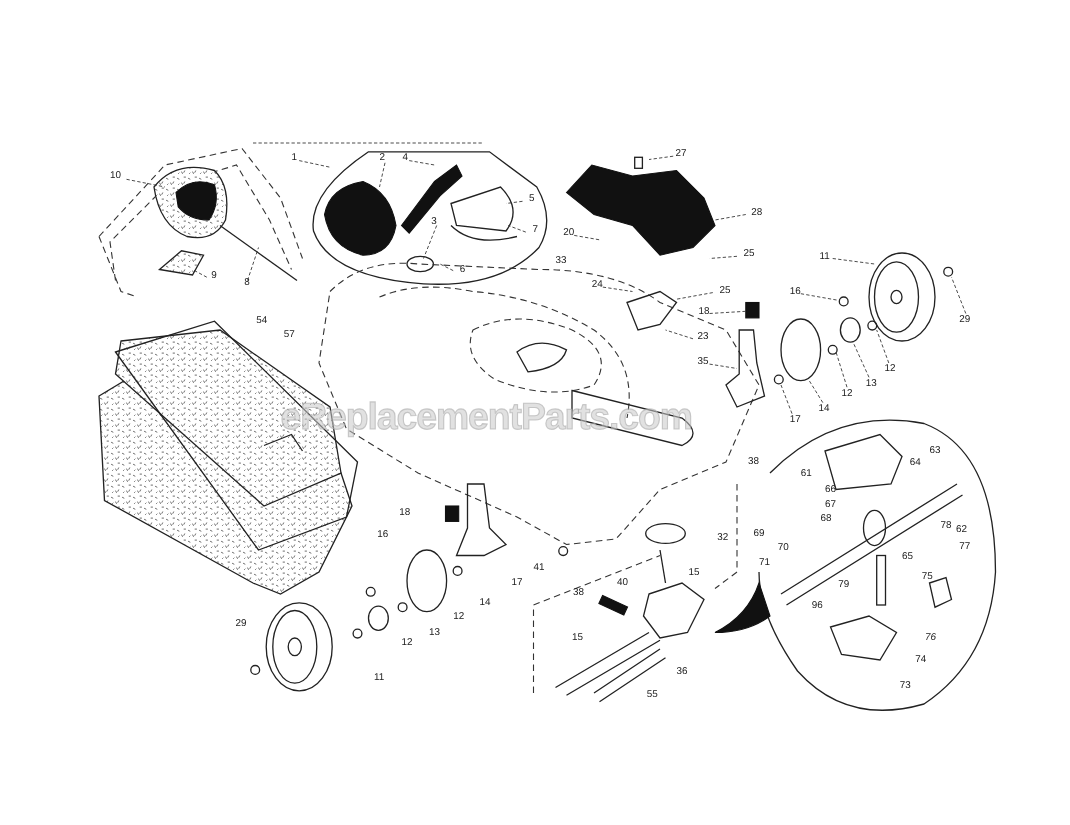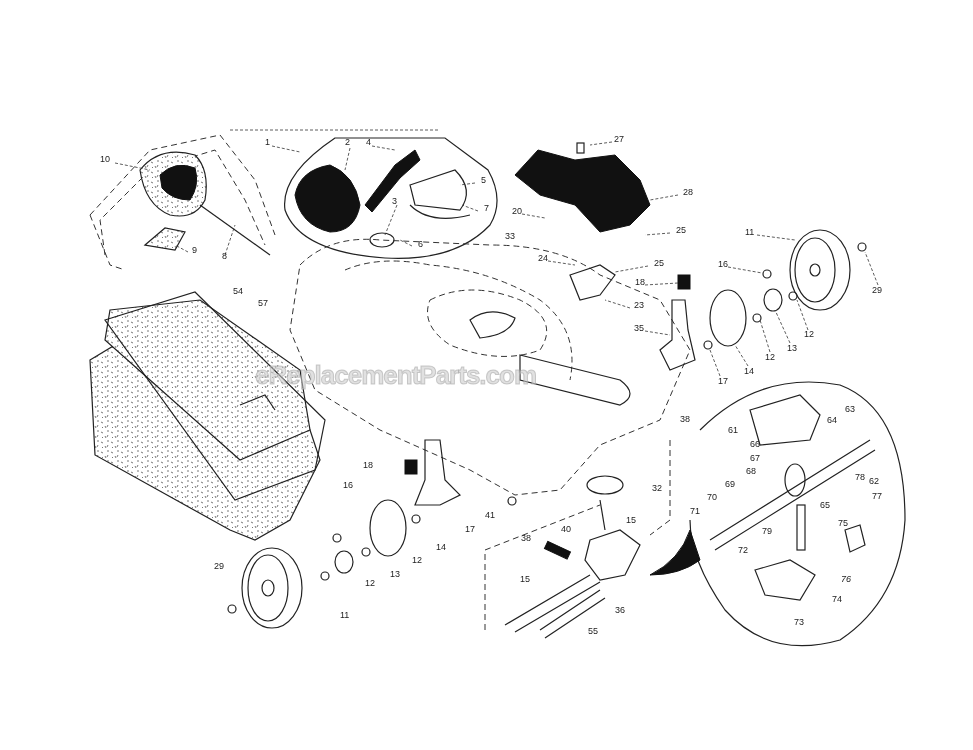--- a/index.html
+++ b/index.html
@@ -1,21 +1,21 @@
 <!DOCTYPE html>
 <html><head>
 <meta charset="utf-8">
 <style>
   html, body { margin: 0; padding: 0; background: #ffffff; }
   body { width: 973px; height: 750px; position: relative; overflow: hidden;
          font-family: "Liberation Sans", sans-serif; }
   #diagram { position: absolute; left: 0; top: 0; width: 973px; height: 750px; }
   .callout { position: absolute; font-size: 9px; color: #222; line-height: 1;
              font-family: "Liberation Sans", sans-serif; white-space: nowrap; }
-  .watermark { position: absolute; left: 255px; top: 360px; font-size: 26px;
+  .watermark { position: absolute; left: 255px; top: 360px; font-size: 34px;
                font-weight: bold; color: rgba(200,200,200,0.55);
                -webkit-text-stroke: 1px rgba(170,170,170,0.6);
                letter-spacing: -1px; font-family: "Liberation Sans", sans-serif; }
   svg .ln { stroke: #222; fill: none; stroke-width: 1.2; }
   svg .dash { stroke: #333; fill: none; stroke-width: 1; stroke-dasharray: 6 4; }
   svg .ldr { stroke: #333; fill: none; stroke-width: 0.8; stroke-dasharray: 3 2; }
   svg .blk { fill: #111; stroke: #111; }
   svg .dot { fill: url(#speckle); stroke: #222; stroke-width: 1.2; }
 </style>
 </head>
@@ -174,35 +174,35 @@
     <span class="callout" style="left: 765px; top: 353px;">12</span>
     <span class="callout" style="left: 787px; top: 344px;">13</span>
     <span class="callout" style="left: 744px; top: 367px;">14</span>
     <span class="callout" style="left: 233px; top: 287px;">54</span>
     <span class="callout" style="left: 258px; top: 299px;">57</span>
     <span class="callout" style="left: 680px; top: 415px;">38</span>
     <span class="callout" style="left: 716px; top: 426px; padding-left: 12px;">61</span>
     <span class="callout" style="left: 750px; top: 440px;">66</span>
     <span class="callout" style="left: 750px; top: 454px;">67</span>
     <span class="callout" style="left: 746px; top: 467px;">68</span>
-    <span class="callout" style="left: 725px; top: 480px; text-align: right;">69</span>
+    <span class="callout" style="left: 685px; top: 480px; text-align: right;">69</span>
     <span class="callout" style="left: 707px; top: 493px;">70</span>
     <span class="callout" style="left: 690px; top: 507px;">71</span>
     <span class="callout" style="left: 827px; top: 416px;">64</span>
     <span class="callout" style="left: 845px; top: 405px;">63</span>
     <span class="callout" style="left: 869px; top: 477px;">62</span>
     <span class="callout" style="left: 820px; top: 501px;">65</span>
     <span class="callout" style="left: 838px; top: 504px; margin-top: 15px;">75</span>
     <span class="callout" style="left: 855px; top: 473px;">78</span>
     <span class="callout" style="left: 872px; top: 492px;">77</span>
     <span class="callout" style="left: 762px; top: 527px;">79</span>
-    <span class="callout" style="left: 738px; top: 546px;">72</span>
+    <span class="callout" style="left: 738px; top: 546px;">96</span>
     <span class="callout" style="left: 841px; top: 575px; font-style: italic;">76</span>
     <span class="callout" style="left: 832px; top: 595px;">74</span>
-    <span class="callout" style="left: 794px; top: 618px;">73</span>
+    <span class="callout" style="left: 818px; top: 618px;">73</span>
     <span class="callout" style="left: 363px; top: 461px;">18</span>
     <span class="callout" style="left: 343px; top: 481px;">16</span>
     <span class="callout" style="left: 485px; top: 511px;">41</span>
     <span class="callout" style="left: 465px; top: 525px;">17</span>
     <span class="callout" style="left: 436px; top: 543px;">14</span>
     <span class="callout" style="left: 412px; top: 556px;">12</span>
     <span class="callout" style="left: 390px; top: 570px;">13</span>
     <span class="callout" style="left: 365px; top: 579px;">12</span>
     <span class="callout" style="left: 214px; top: 562px;">29</span>
     <span class="callout" style="left: 340px; top: 611px;">11</span>

